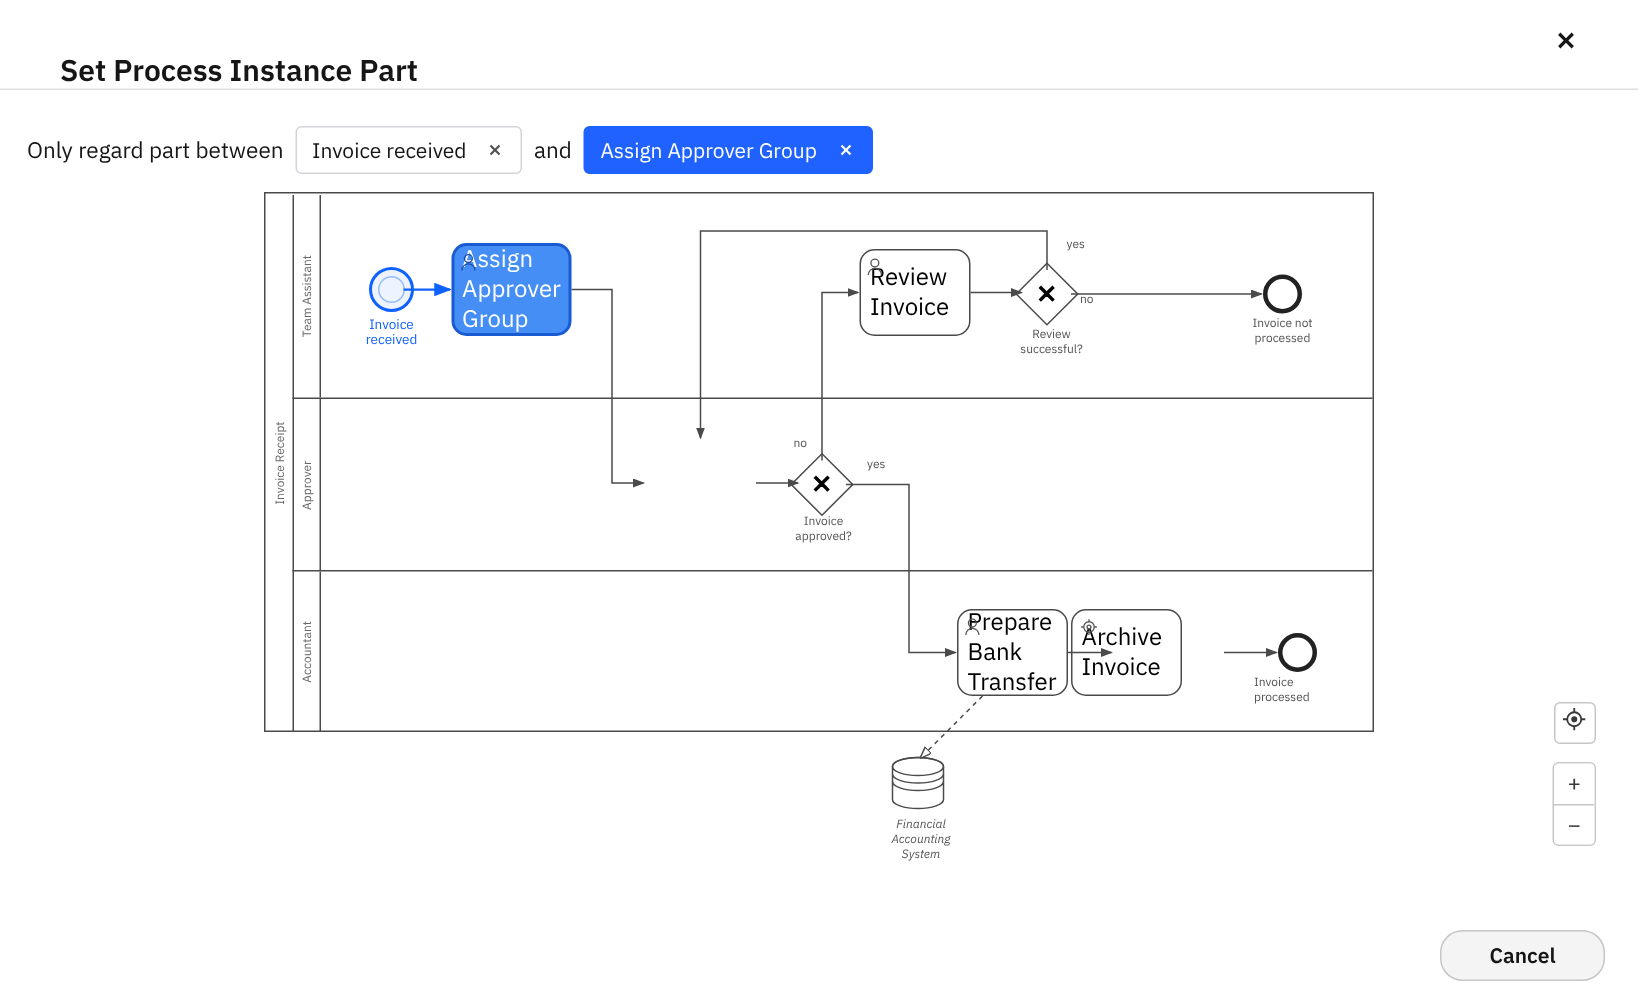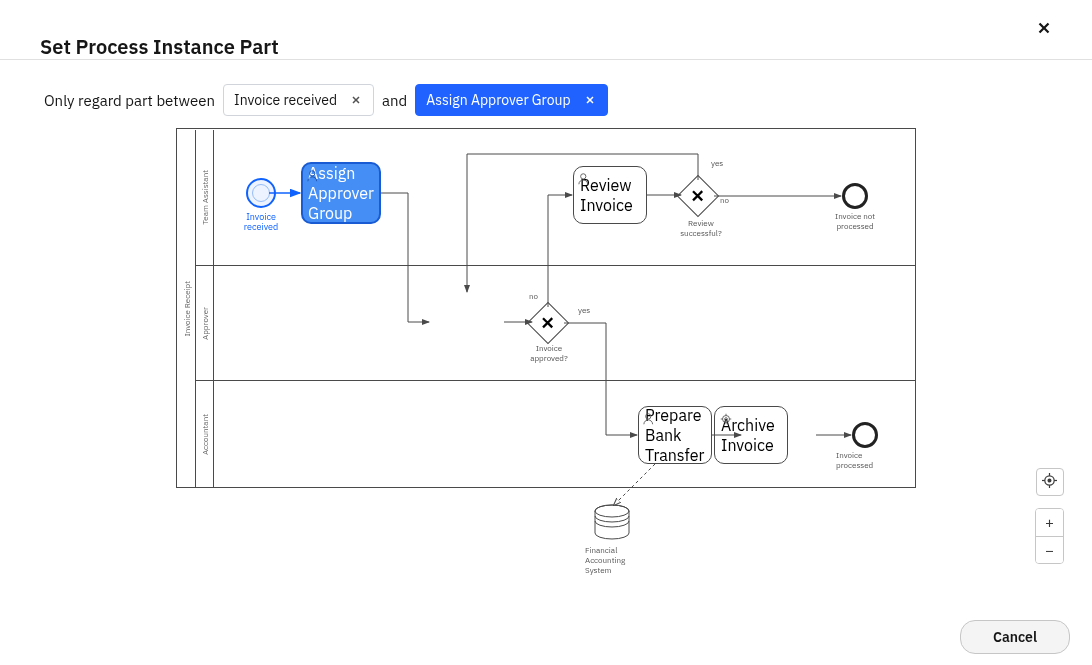--- a/index.html
+++ b/index.html
@@ -29,21 +29,21 @@
       cursor: pointer;
       width: 24px;
       height: 24px;
       display: flex;
       align-items: center;
       justify-content: center;
     }
     .close-btn svg { width: 18px; height: 18px; fill: #161616; }
 
     .filter-row {
-      padding: 24px 40px 12px 44px;
+      padding: 24px 40px 12px 18px;
       display: flex;
       align-items: center;
       gap: 8px;
       font-size: 15px;
       color: #161616;
     }
     .tag {
       display: inline-flex;
       align-items: center;
       height: 32px;
@@ -352,21 +352,21 @@
 
     <div class="store" style="left:416px; top:375px;">
       <svg width="40" height="40" viewBox="0 0 40 40">
         <ellipse cx="20" cy="8" rx="17" ry="6" fill="#fff" stroke="#4a4a4a"></ellipse>
         <path d="M3 8 v22 a17 6 0 0 0 34 0 V8" fill="#fff" stroke="#4a4a4a"></path>
         <ellipse cx="20" cy="8" rx="17" ry="6" fill="none" stroke="#4a4a4a"></ellipse>
         <path d="M3 13 a17 6 0 0 0 34 0" fill="none" stroke="#4a4a4a"></path>
         <path d="M3 18 a17 6 0 0 0 34 0" fill="none" stroke="#4a4a4a"></path>
       </svg>
     </div>
-    <div class="flow-label" style="left:409px; top:417px; width:58px; ">Financial Accounting System</div>
+    <div class="flow-label" style="left:409px; top:417px; width:58px; text-align:center;font-style:italic;">Financial Accounting System</div>
 
     <svg class="flows">
       <defs>
         <marker id="arr" markerWidth="8" markerHeight="8" refX="7" refY="3" orient="auto">
           <path d="M0,0 L8,3 L0,6 Z" fill="#4a4a4a"></path>
         </marker>
         <marker id="arrOpen" markerWidth="8" markerHeight="8" refX="7" refY="3" orient="auto">
           <path d="M0,0 L8,3 L0,6 Z" fill="#fff" stroke="#4a4a4a"></path>
         </marker>
         <marker id="arrBlue" markerWidth="8" markerHeight="8" refX="7" refY="3" orient="auto">

